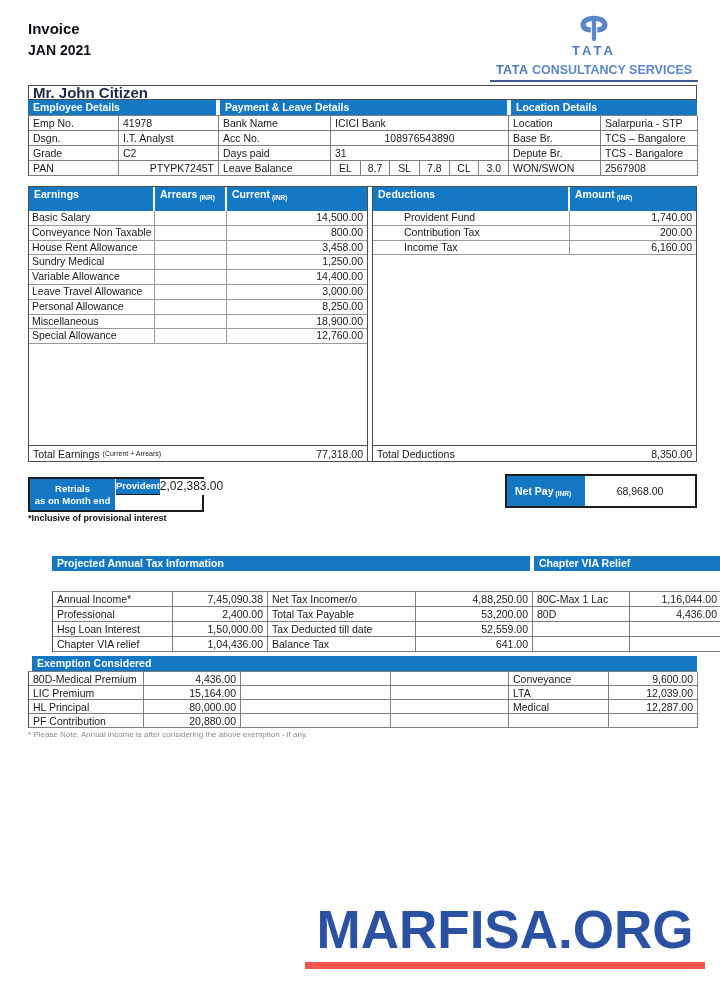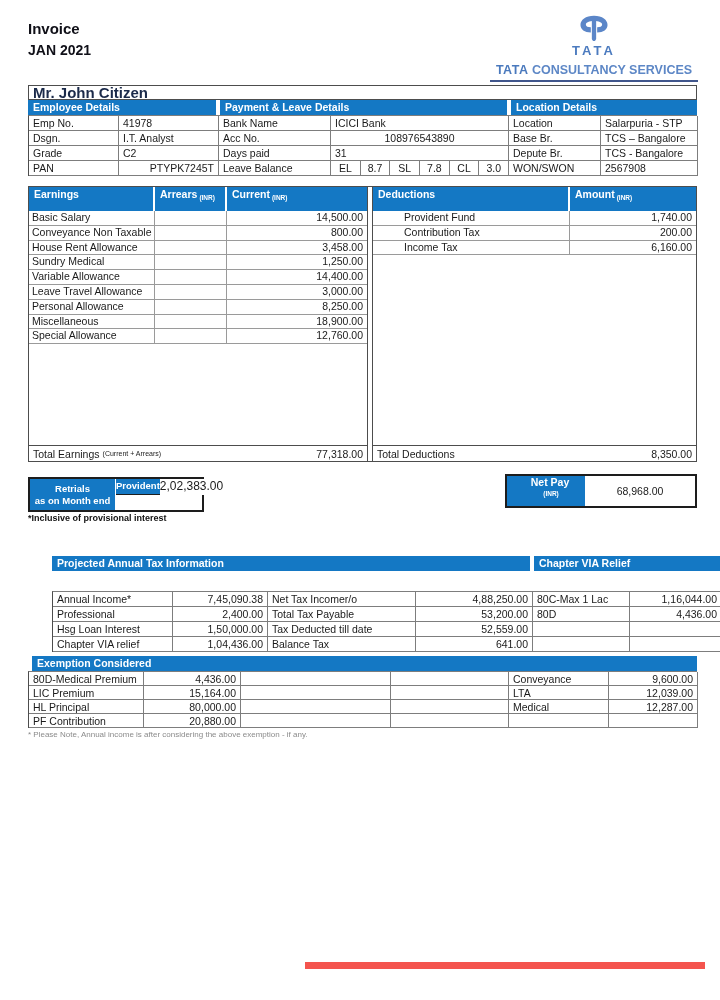--- a/index.html
+++ b/index.html
@@ -68,21 +68,21 @@
            text-align:center;line-height:12px;padding-top:4px;box-sizing:border-box;border-right:1px solid #fff;}
   .pf-col{width:86px;display:flex;flex-direction:row;}
   .pf-head{height:15px;background:#1478c4;color:#fff;font-size:9.5px;font-weight:bold;text-align:center;
            line-height:14px;border-bottom:1px solid #1d1d1d;}
   .pf-val{height:16px;font-size:12px;text-align:center;line-height:15px;background:#fff;}
   .fn1{position:absolute;left:28px;top:513px;font-size:9px;font-weight:bold;color:#111;}
 
   .netpay{position:absolute;left:505px;top:474px;width:192px;height:34px;border:2px solid #1d1d1d;
           box-sizing:border-box;display:flex;}
   .np-label{width:78px;background:#1478c4;color:#fff;font-weight:bold;font-size:10.5px;
-            display:flex;align-items:center;padding-left:8px;box-sizing:border-box;flex-direction:column;}
+            display:flex;align-items:center;padding-left:8px;box-sizing:border-box;}
   .np-value{flex:1;display:flex;align-items:center;justify-content:center;font-size:10.5px;background:#fff;}
 
   
   .tax{position:absolute;left:28px;top:556px;width:669px;padding-left:24px;}
   .invest{position:absolute;left:28px;top:656px;width:669px;}
   .tax-grid{grid-template-columns:120px 95px 148px 117px 97px 92px;margin-top:20px;}
   .inv-grid{grid-template-columns:115px 97px 150px 118px 100px 89px;}
   .inv-grid .cell{height:14px;}
   .fn2{position:absolute;left:28px;top:730px;font-size:8px;color:#8b8b8b;}
 
@@ -331,15 +331,16 @@
       <div class="cell">PF Contribution</div>
       <div class="cell tr">20,880.00</div>
       <div class="cell"></div>
       <div class="cell"></div>
       <div class="cell"></div>
       <div class="cell"></div>
     </div>
   </div>
   <div class="fn2">* Please Note, Annual income is after considering the above exemption - if any.</div>
 
+  <div class="logo">MARFISA.ORG</div>
   <div class="logo-bar"></div>
 
 </div>
 
 </body></html>

